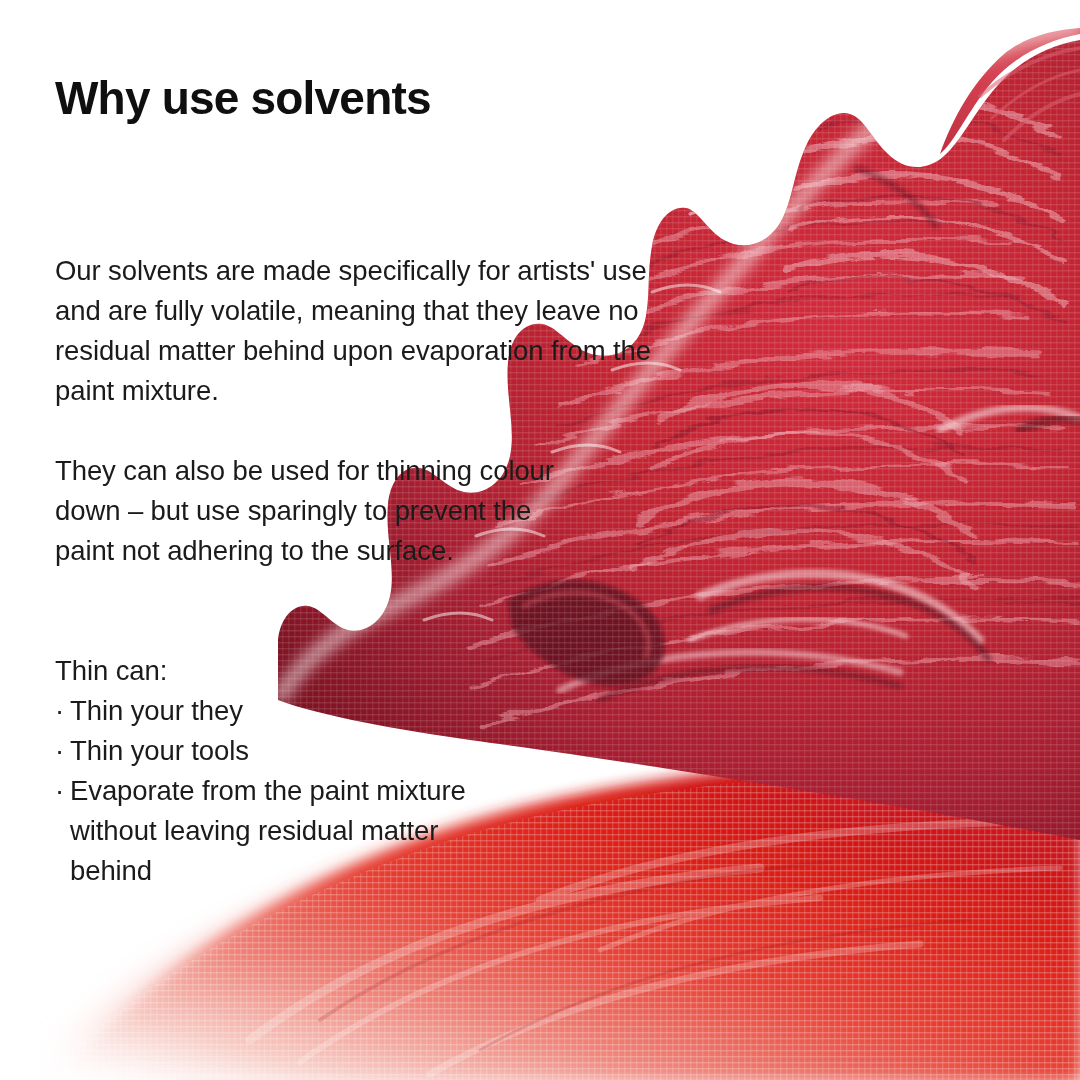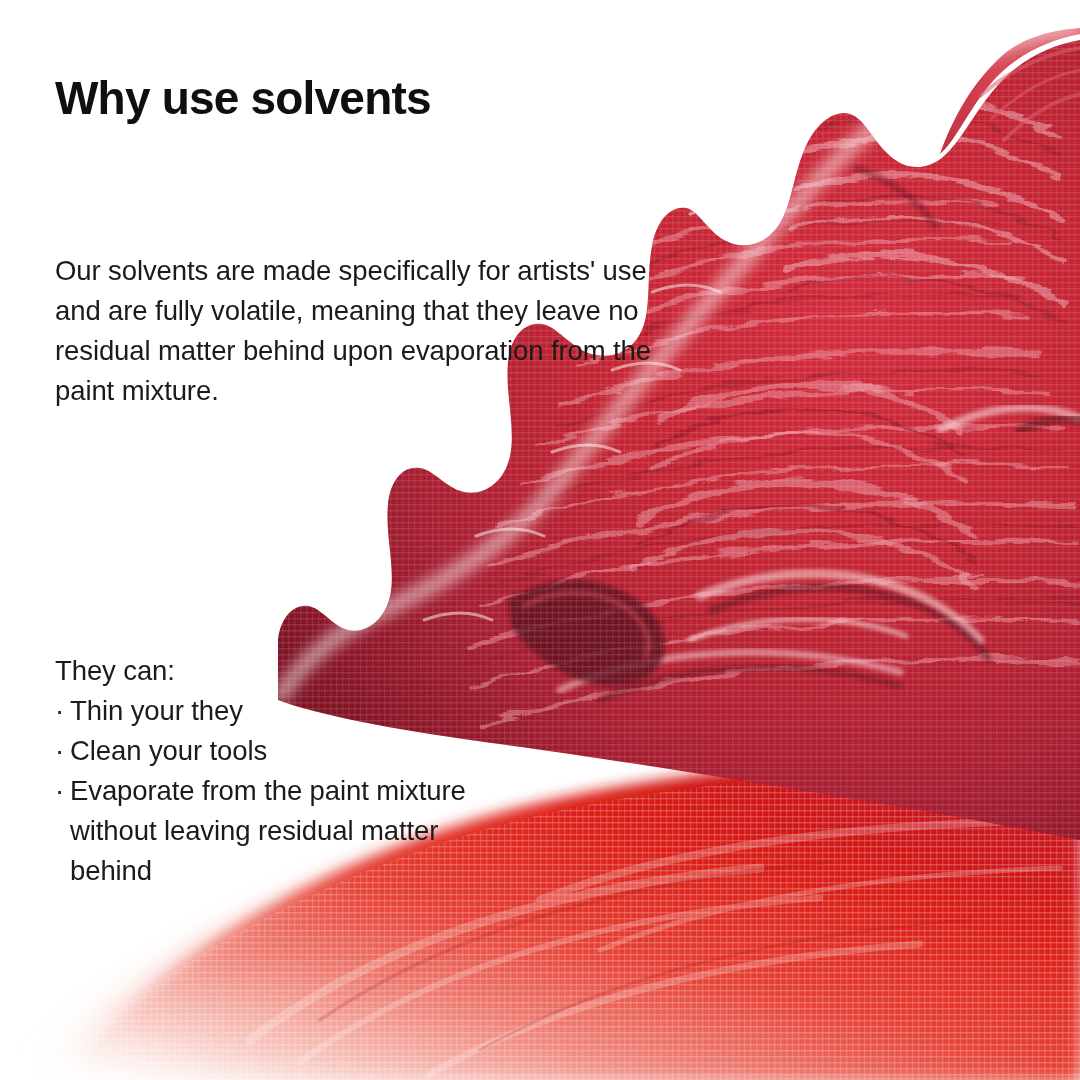--- a/index.html
+++ b/index.html
@@ -295,31 +295,34 @@
   </div>
 
   <div class="content">
 
     <h1 class="title">Why use solvents</h1>
 
     <div class="body-block block-1">
       <p>Our solvents are made specifically for artists' use and are fully volatile, meaning that they leave no residual matter behind upon evaporation from the paint mixture.</p>
     </div>
 
+    <div class="body-block block-2">
+      <p>They can also be used for thinning colour down – but use sparingly to prevent the paint not adhering to the surface.</p>
+    </div>
 
     <div class="body-block block-3">
-      <p>They can:</p>
+      <p>Thin can:</p>
       <ul class="bullets">
         <li>
           <span class="dot">·</span>
           <span class="txt">Thin your they</span>
         </li>
         <li>
           <span class="dot">·</span>
-          <span class="txt">Clean your tools</span>
+          <span class="txt">Thin your tools</span>
         </li>
         <li>
           <span class="dot">·</span>
           <span class="txt">Evaporate from the paint mixture without leaving residual matter behind</span>
         </li>
       </ul>
     </div>
 
   </div>
 </div>

